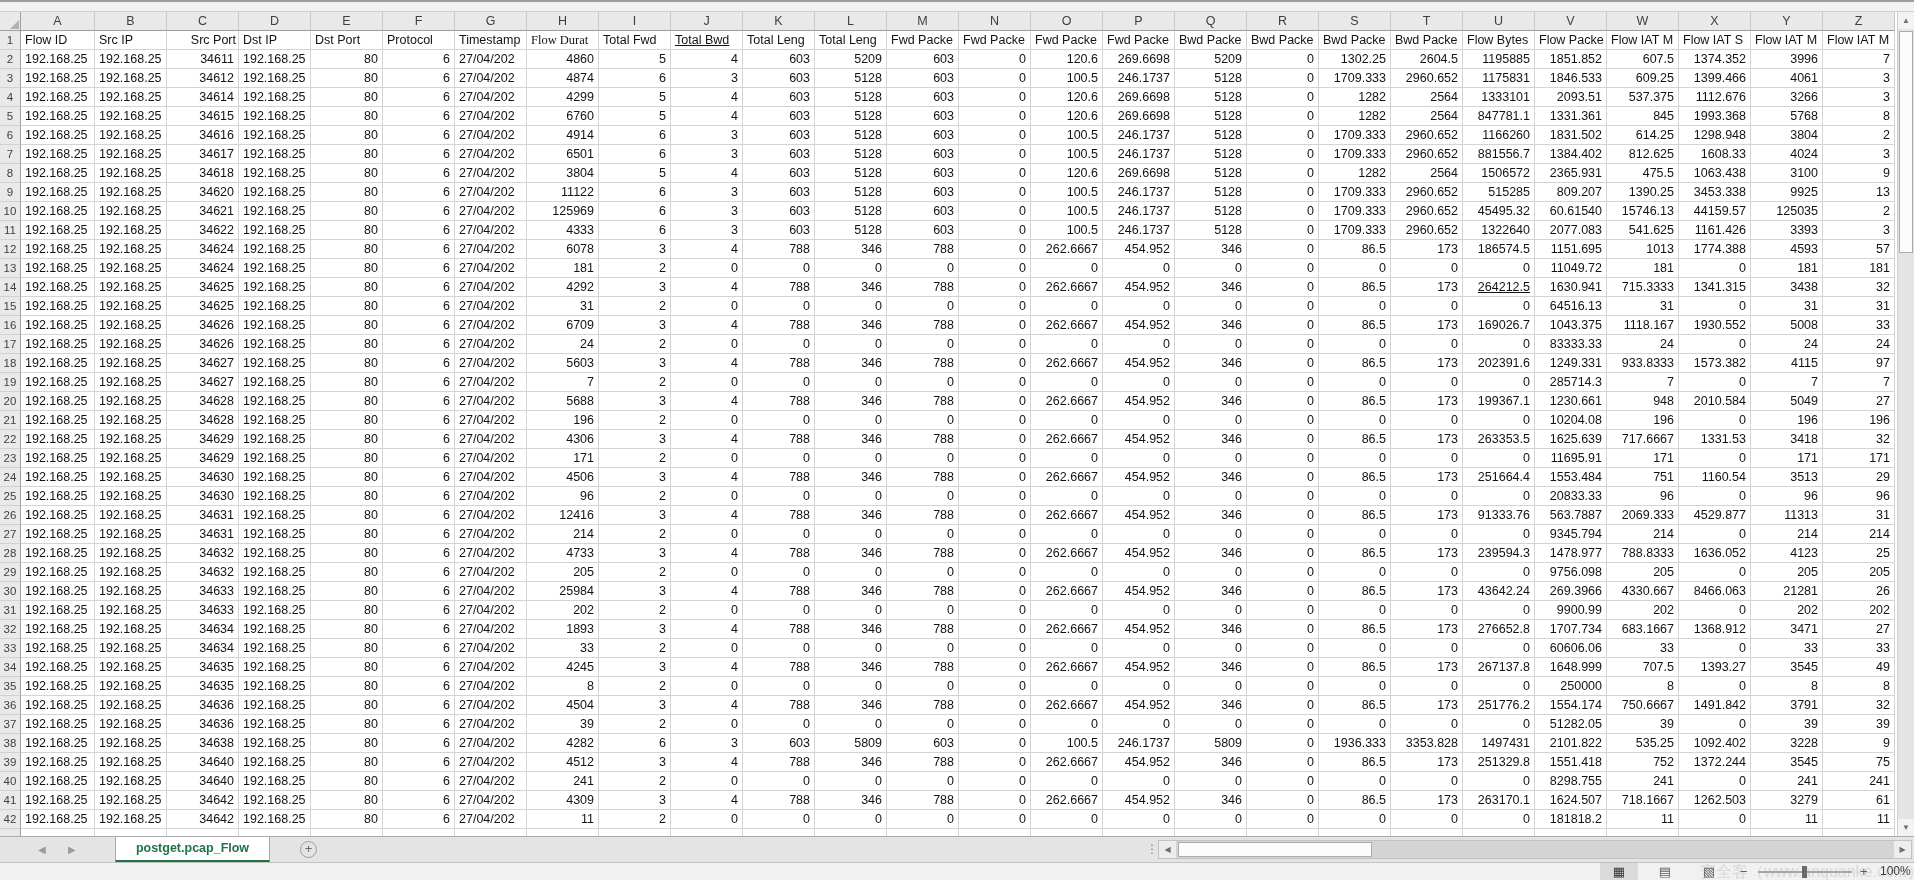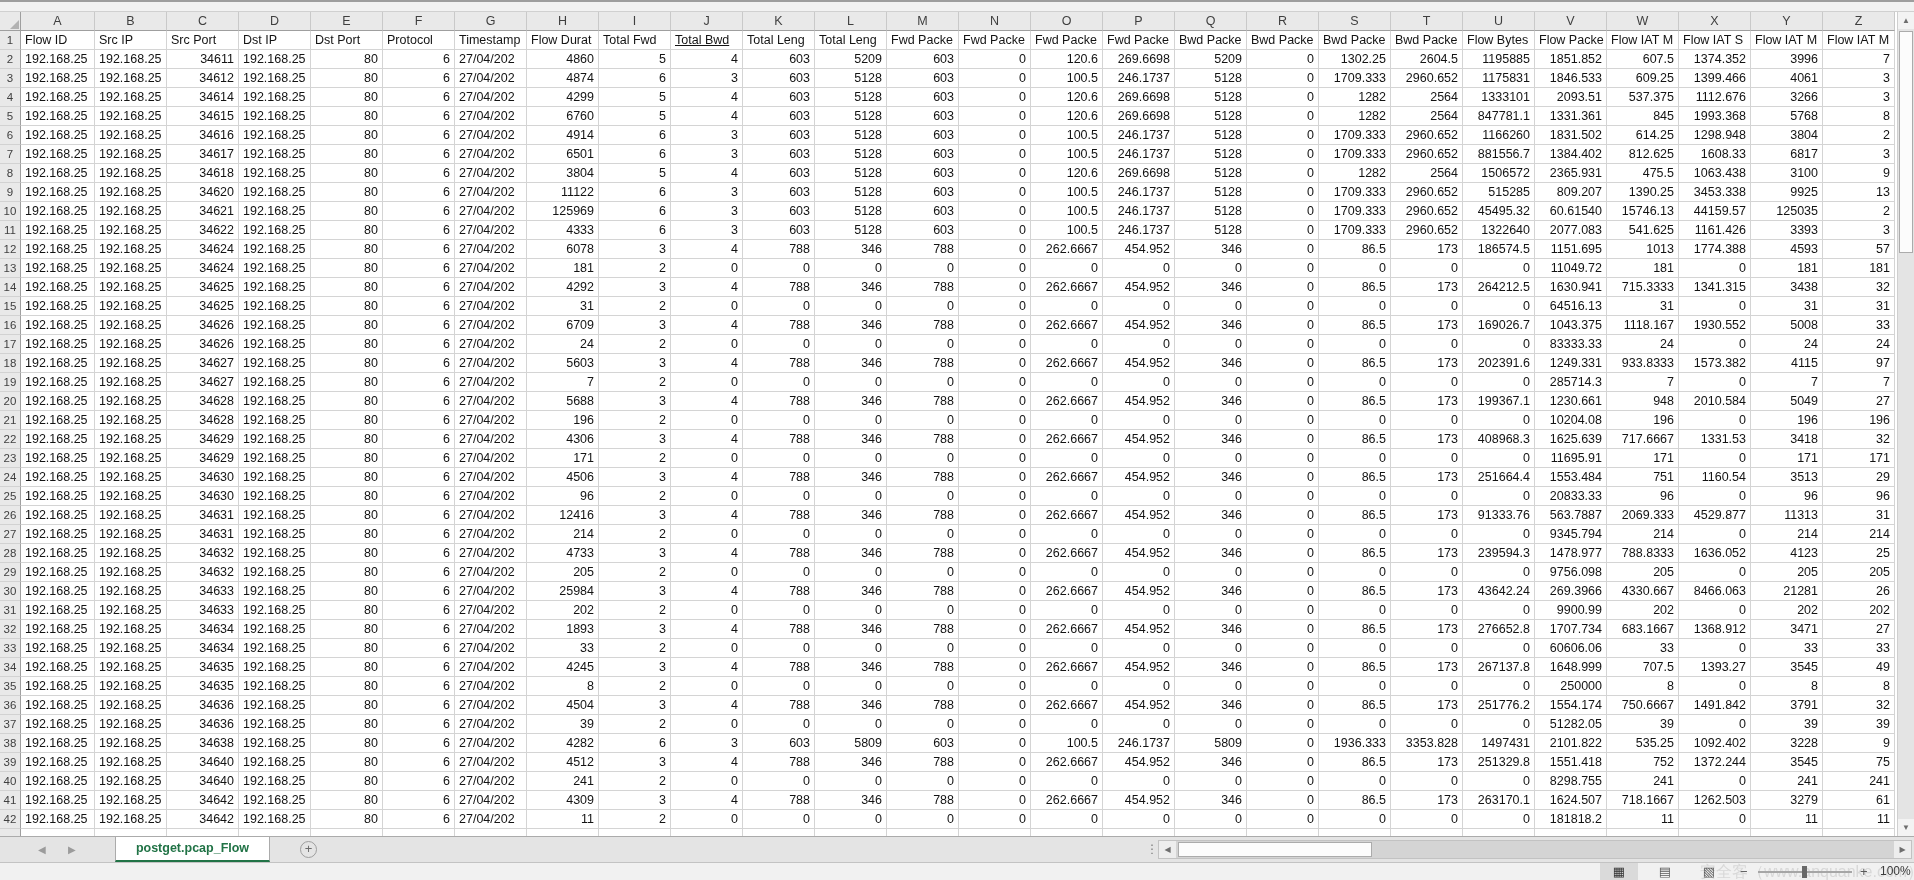--- a/index.html
+++ b/index.html
@@ -94,26 +94,26 @@
         <div class="colh" style="width: 72px;">W</div>
         <div class="colh" style="width: 72px;">X</div>
         <div class="colh" style="width: 72px;">Y</div>
         <div class="colh" style="width: 72px;">Z</div>
       </div>
     <div id="grid-rows">
         <div class="grow">
           <div class="gut">1</div>
           <div class="cell al" style="width: 74px;">Flow ID</div>
           <div class="cell al" style="width: 72px;">Src IP</div>
-          <div class="cell al" style="width: 72px;">Src Port</div>
+          <div class="cell al" style="width: 72px; text-align: right;">Src Port</div>
           <div class="cell al" style="width: 72px;">Dst IP</div>
           <div class="cell al" style="width: 72px;">Dst Port</div>
           <div class="cell al" style="width: 72px;">Protocol</div>
           <div class="cell al" style="width: 72px;">Timestamp</div>
-          <div class="cell al" style="width: 72px;">Flow Durat</div>
+          <div class="cell al" style="width: 72px; font-family: Liberation Serif, serif;">Flow Durat</div>
           <div class="cell al" style="width: 72px;">Total Fwd</div>
           <div class="cell al" style="width: 72px; text-decoration: underline;">Total Bwd</div>
           <div class="cell al" style="width: 72px;">Total Leng</div>
           <div class="cell al" style="width: 72px;">Total Leng</div>
           <div class="cell al" style="width: 72px;">Fwd Packe</div>
           <div class="cell al" style="width: 72px;">Fwd Packe</div>
           <div class="cell al" style="width: 72px;">Fwd Packe</div>
           <div class="cell al" style="width: 72px;">Fwd Packe</div>
           <div class="cell al" style="width: 72px;">Bwd Packe</div>
           <div class="cell al" style="width: 72px;">Bwd Packe</div>
@@ -290,21 +290,21 @@
           <div class="cell" style="width: 72px;">100.5</div>
           <div class="cell" style="width: 72px;">246.1737</div>
           <div class="cell" style="width: 72px;">5128</div>
           <div class="cell" style="width: 72px;">0</div>
           <div class="cell" style="width: 72px;">1709.333</div>
           <div class="cell" style="width: 72px;">2960.652</div>
           <div class="cell" style="width: 72px;">881556.7</div>
           <div class="cell" style="width: 72px;">1384.402</div>
           <div class="cell" style="width: 72px;">812.625</div>
           <div class="cell" style="width: 72px;">1608.33</div>
-          <div class="cell" style="width: 72px;">6817</div>
+          <div class="cell" style="width: 72px;">4024</div>
           <div class="cell" style="width: 72px;">3</div>
         </div>
         <div class="grow">
           <div class="gut">8</div>
           <div class="cell al" style="width: 74px;">192.168.25</div>
           <div class="cell al" style="width: 72px;">192.168.25</div>
           <div class="cell" style="width: 72px;">34618</div>
           <div class="cell al" style="width: 72px;">192.168.25</div>
           <div class="cell" style="width: 72px;">80</div>
           <div class="cell" style="width: 72px;">6</div>
@@ -489,21 +489,21 @@
           <div class="cell" style="width: 72px;">788</div>
           <div class="cell" style="width: 72px;">346</div>
           <div class="cell" style="width: 72px;">788</div>
           <div class="cell" style="width: 72px;">0</div>
           <div class="cell" style="width: 72px;">262.6667</div>
           <div class="cell" style="width: 72px;">454.952</div>
           <div class="cell" style="width: 72px;">346</div>
           <div class="cell" style="width: 72px;">0</div>
           <div class="cell" style="width: 72px;">86.5</div>
           <div class="cell" style="width: 72px;">173</div>
-          <div class="cell" style="width: 72px;">264212.5</div>
+          <div class="cell" style="width: 72px; text-decoration: underline;">264212.5</div>
           <div class="cell" style="width: 72px;">1630.941</div>
           <div class="cell" style="width: 72px;">715.3333</div>
           <div class="cell" style="width: 72px;">1341.315</div>
           <div class="cell" style="width: 72px;">3438</div>
           <div class="cell" style="width: 72px;">32</div>
         </div>
         <div class="grow">
           <div class="gut">15</div>
           <div class="cell al" style="width: 74px;">192.168.25</div>
           <div class="cell al" style="width: 72px;">192.168.25</div>
@@ -721,21 +721,21 @@
           <div class="cell" style="width: 72px;">788</div>
           <div class="cell" style="width: 72px;">346</div>
           <div class="cell" style="width: 72px;">788</div>
           <div class="cell" style="width: 72px;">0</div>
           <div class="cell" style="width: 72px;">262.6667</div>
           <div class="cell" style="width: 72px;">454.952</div>
           <div class="cell" style="width: 72px;">346</div>
           <div class="cell" style="width: 72px;">0</div>
           <div class="cell" style="width: 72px;">86.5</div>
           <div class="cell" style="width: 72px;">173</div>
-          <div class="cell" style="width: 72px;">408968.3</div>
+          <div class="cell" style="width: 72px;">263353.5</div>
           <div class="cell" style="width: 72px;">1625.639</div>
           <div class="cell" style="width: 72px;">717.6667</div>
           <div class="cell" style="width: 72px;">1331.53</div>
           <div class="cell" style="width: 72px;">3418</div>
           <div class="cell" style="width: 72px;">32</div>
         </div>
         <div class="grow">
           <div class="gut">23</div>
           <div class="cell al" style="width: 74px;">192.168.25</div>
           <div class="cell al" style="width: 72px;">192.168.25</div>

